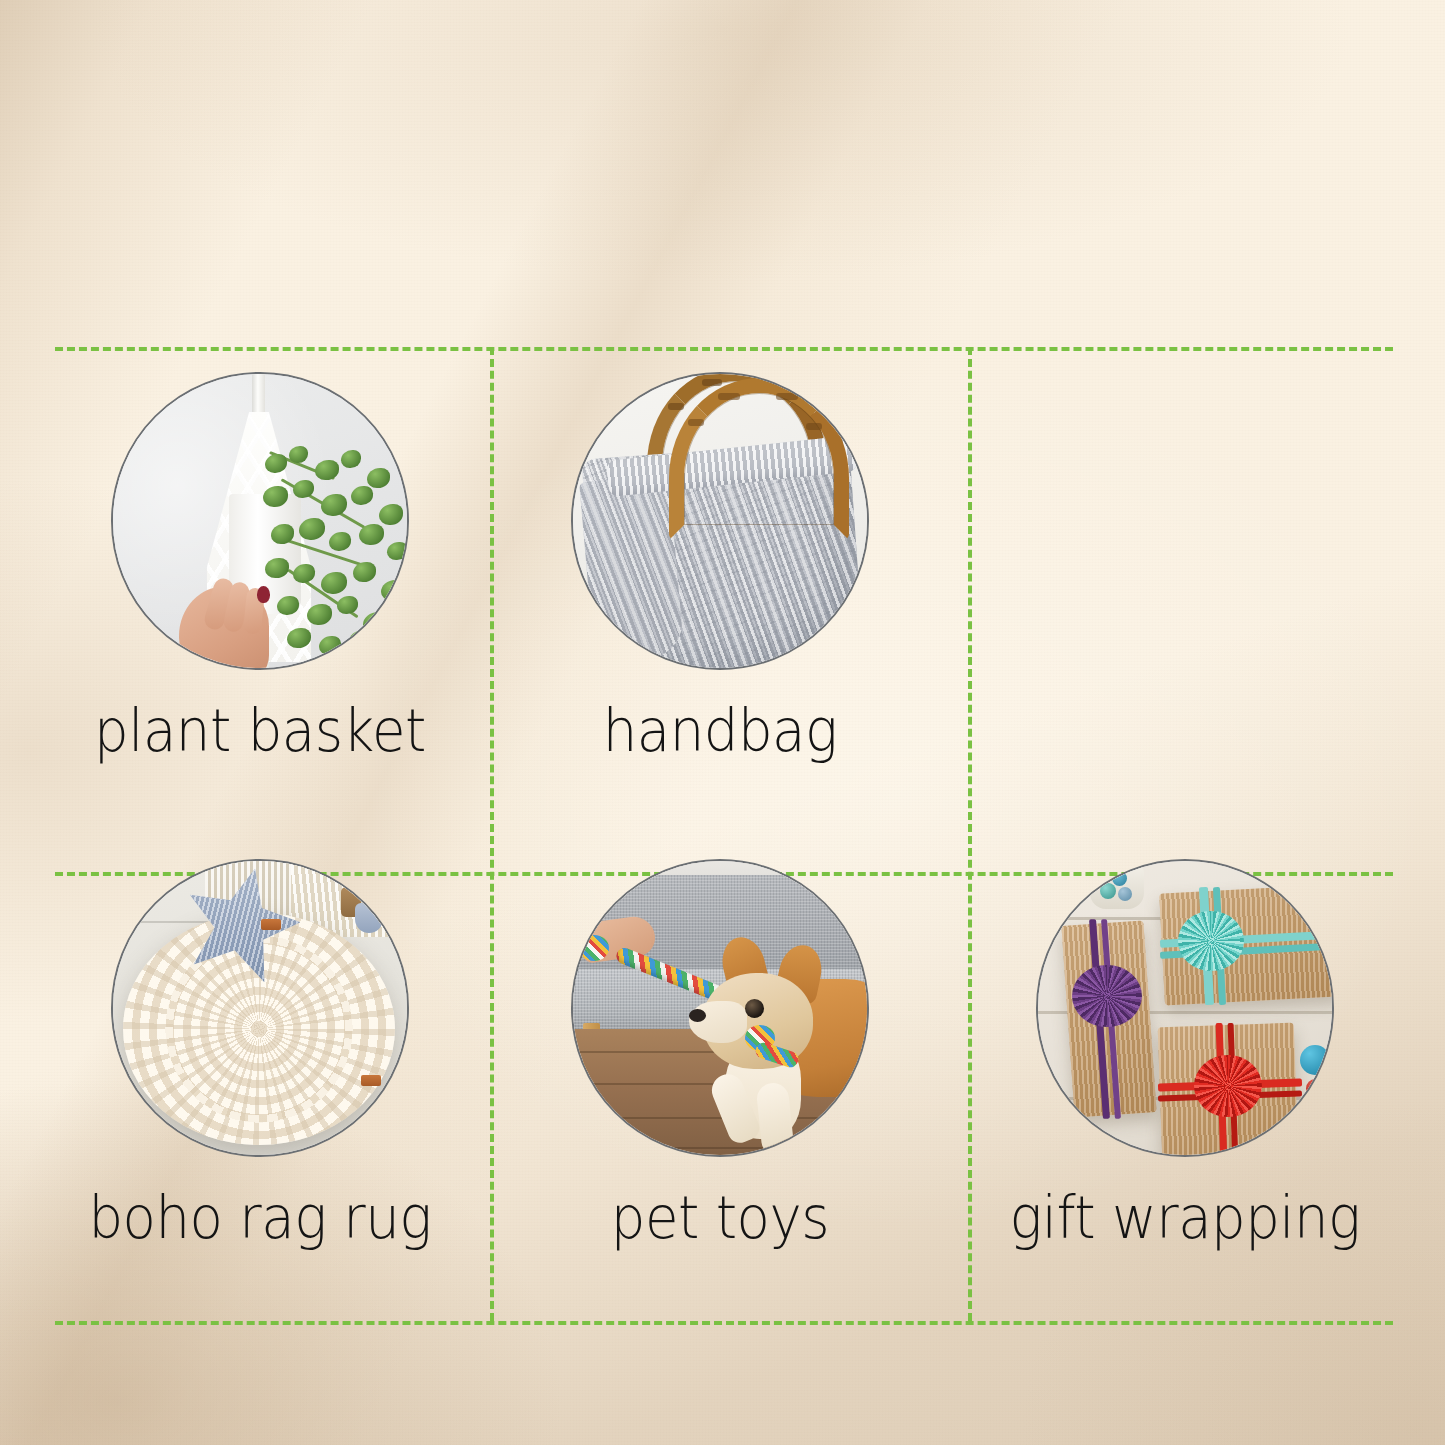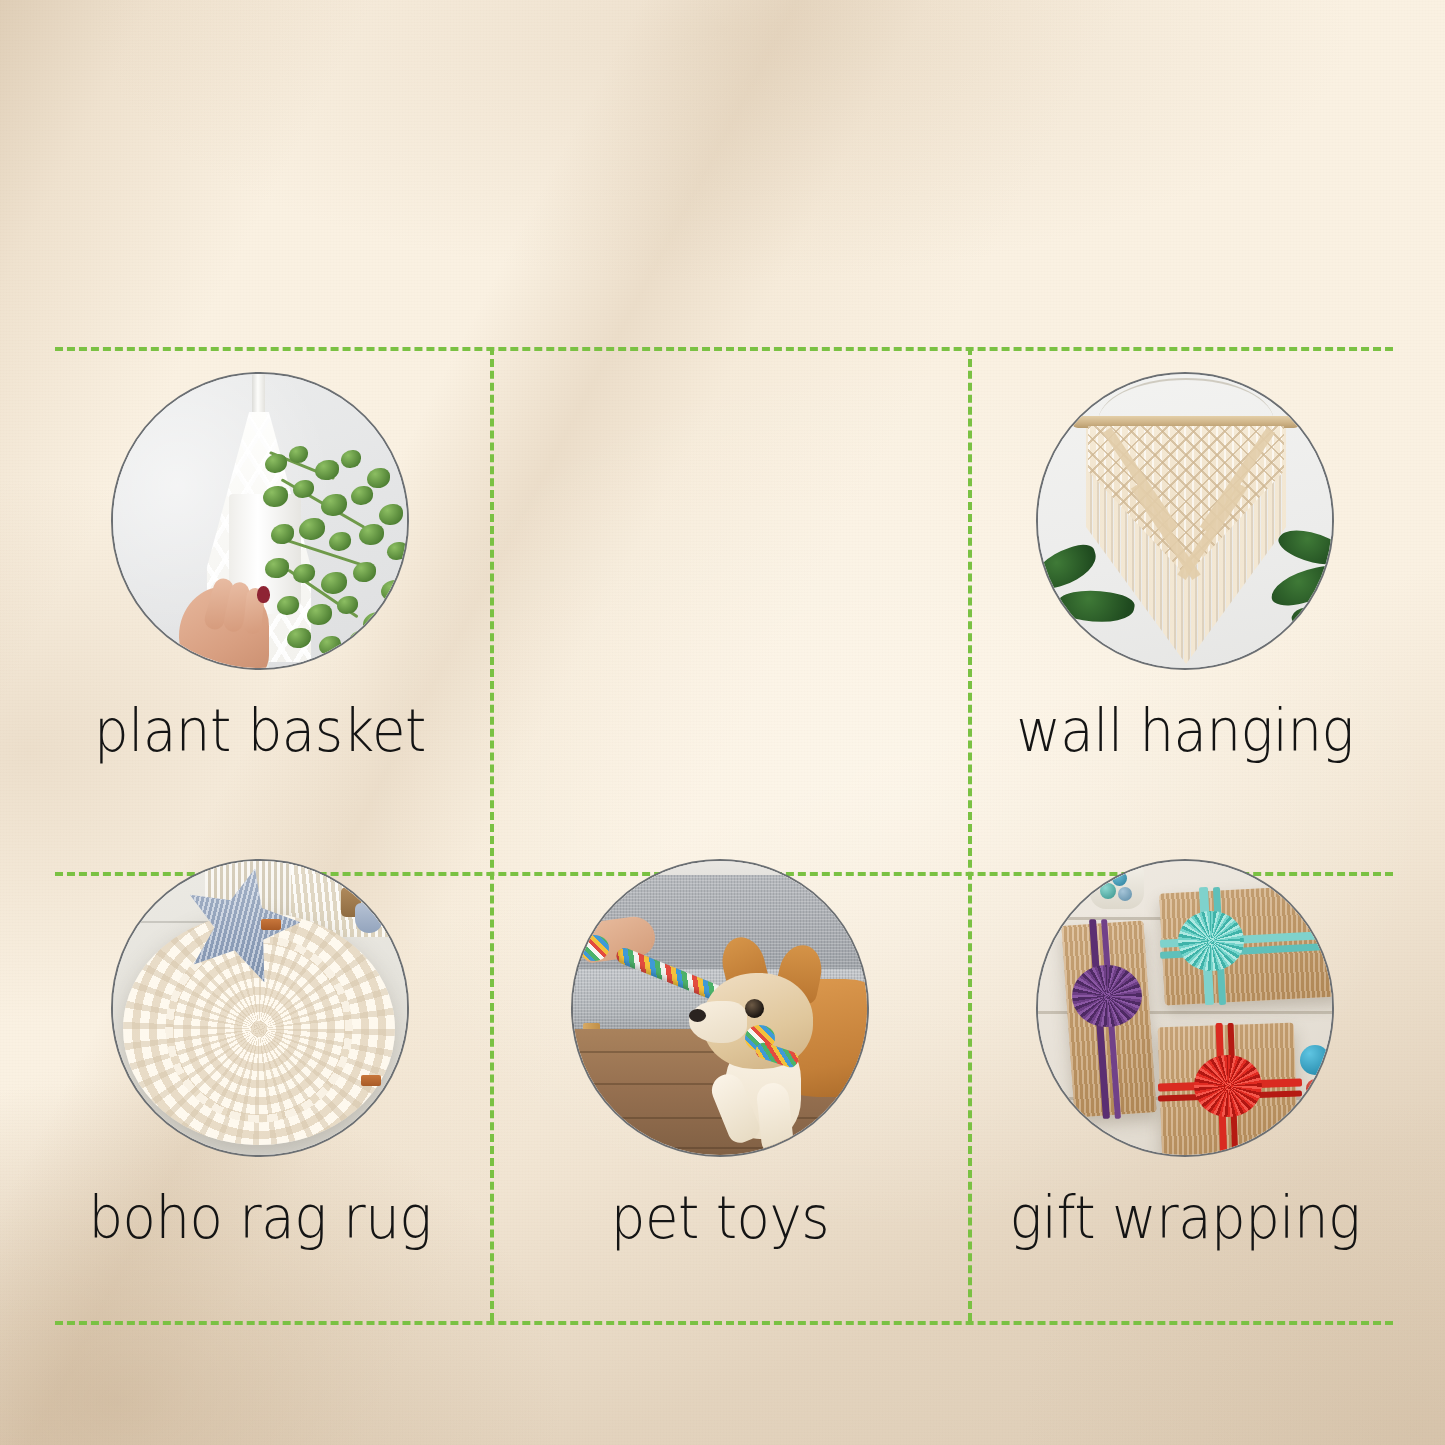--- a/index.html
+++ b/index.html
@@ -627,41 +627,42 @@
           <div class="hand"></div>
           <div class="finger" style="left:96px;  top:204px; width:20px; height:52px; transform:rotate(16deg);"></div>
           <div class="finger" style="left:114px; top:208px; width:19px; height:50px; transform:rotate(12deg);"></div>
           <div class="finger" style="left:132px; top:214px; width:18px; height:46px; transform:rotate(6deg);"></div>
           <div class="nail" style="left:144px; top:212px;"></div>
         </div>
       </div>
       <div class="cell-label">plant basket</div>
     </div>
 
-
-    <div class="cell cell-r0 cell-c2">
+    <div class="cell cell-r0 cell-c1">
       <div class="thumb">
-        <div class="scene s3">
-          <div class="hang-cord"></div>
-          <div class="dowel"></div>
-          <div class="fringe"></div>
-          <div class="macrame"></div>
-          <div class="vfold" style="left:64px; top:56px; height:120px; transform:rotate(-34deg);"></div>
-          <div class="vfold" style="left:228px;top:56px; height:120px; transform:rotate(34deg);"></div>
-          <div class="vfold" style="left:92px; top:112px;height:110px; transform:rotate(-34deg);"></div>
-          <div class="vfold" style="left:200px;top:112px;height:110px; transform:rotate(34deg);"></div>
-          <div class="leaf-l" style="left:-6px;  top:176px; width:66px; height:34px; transform:rotate(-18deg);"></div>
-          <div class="leaf-l" style="left:18px;  top:216px; width:78px; height:32px; transform:rotate(10deg);"></div>
-          <div class="leaf-r" style="left:240px; top:158px; width:66px; height:30px; transform:rotate(24deg);"></div>
-          <div class="leaf-r" style="left:232px; top:196px; width:74px; height:32px; transform:rotate(-12deg);"></div>
-          <div class="leaf-r" style="left:254px; top:232px; width:58px; height:28px; transform:rotate(16deg);"></div>
+        <div class="scene s2">
+          <div class="handle handle-back">
+            <div class="node" style="left:6px;  top:22px; width:16px;"></div>
+            <div class="node" style="left:40px; top:-2px; width:20px;"></div>
+            <div class="node" style="left:96px; top:-2px; width:20px;"></div>
+          </div>
+          <div class="bag"></div>
+          <div class="bag-flap"></div>
+          <div class="bag-rim"></div>
+          <div class="handle handle-front">
+            <div class="node" style="left:4px;  top:26px; width:16px;"></div>
+            <div class="node" style="left:34px; top:0px;  width:22px;"></div>
+            <div class="node" style="left:92px; top:0px;  width:22px;"></div>
+            <div class="node" style="left:122px;top:30px; width:16px;"></div>
+          </div>
         </div>
       </div>
-      <div class="cell-label">wall hanging</div>
+      <div class="cell-label">handbag</div>
     </div>
+
 
     <div class="cell cell-r1 cell-c0">
       <div class="thumb">
         <div class="scene s4">
           <div class="floor-line"></div>
           <div class="bg-knit-a"></div>
           <div class="bg-knit-b"></div>
           <div class="tassel-brown"></div>
           <div class="tassel"></div>
           <div class="rug"></div>

